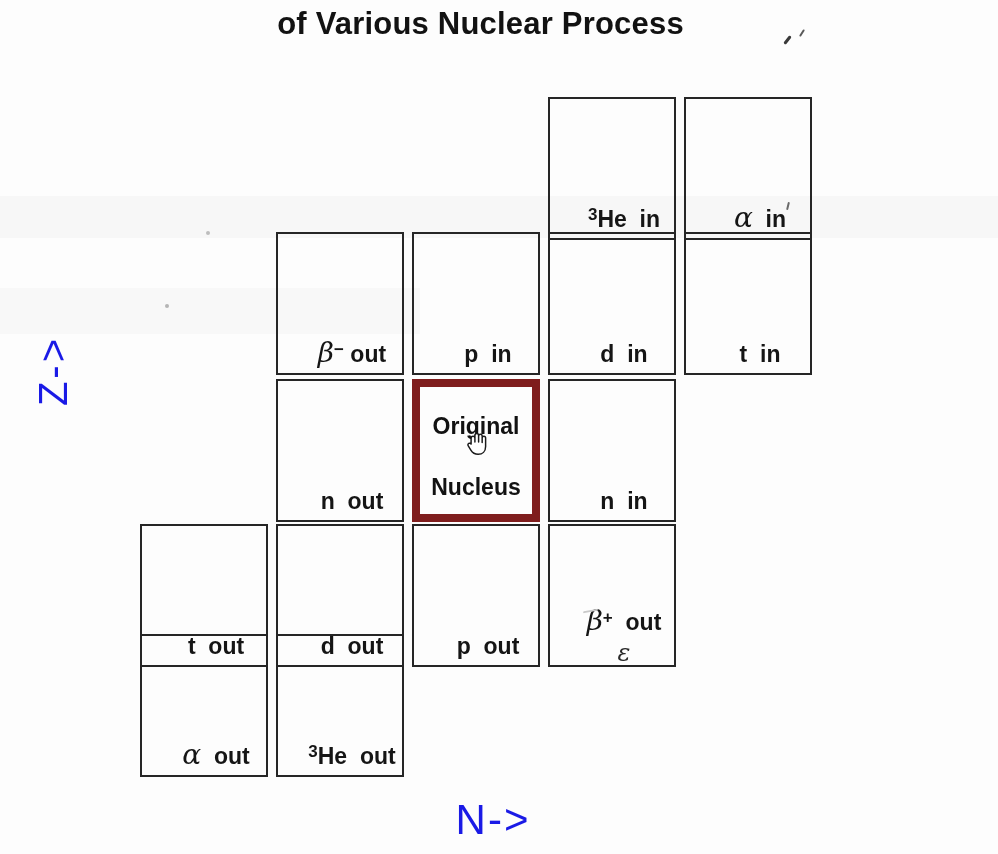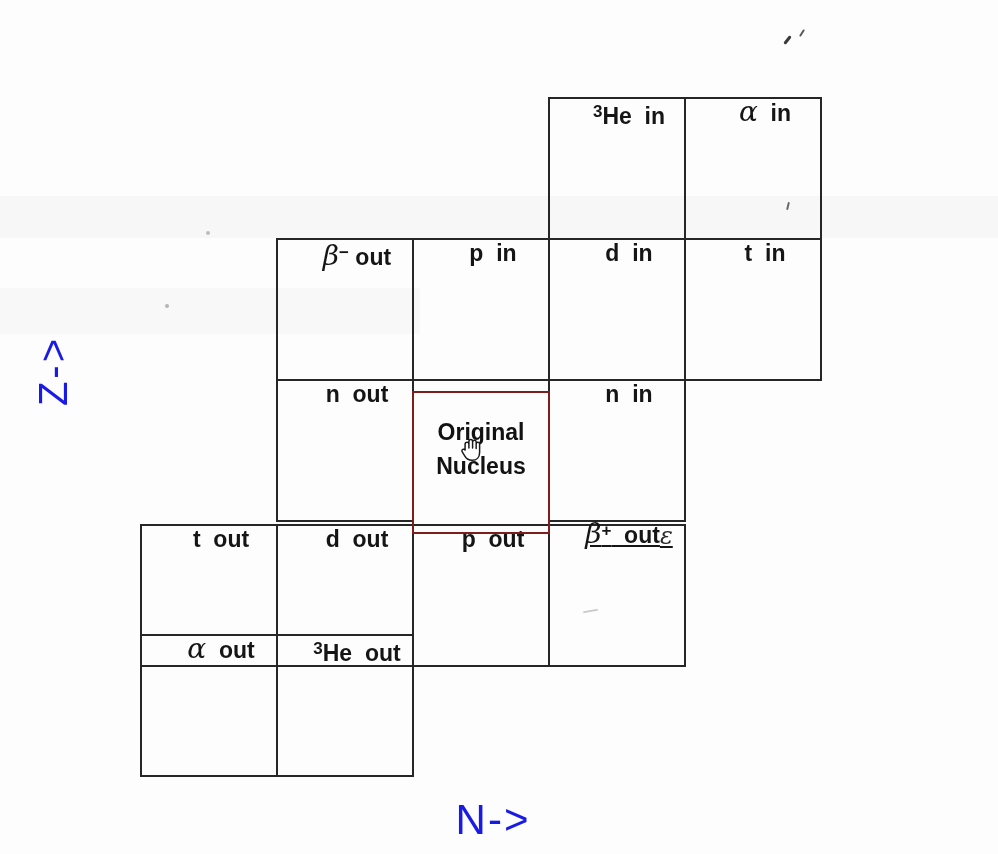--- a/index.html
+++ b/index.html
@@ -16,62 +16,62 @@
   .title-block{
     position:absolute;top:4px;left:0;width:961px;text-align:center;
   }
   .title-line{
     font-weight:bold;font-size:31px;line-height:40px;color:#121212;
     letter-spacing:0.2px;
   }
 
   
   .cell{
-    position:absolute;width:138px;height:143px;box-sizing:border-box;
+    position:absolute;width:128px;height:143px;box-sizing:border-box;
     border:2px solid #262626;background:transparent;
-    display:flex;align-items:flex-start;justify-content:center;padding-left:24px;
+    display:flex;align-items:flex-end;justify-content:center;padding-left:24px;
   }
   .c1{left:140px}.c2{left:276px}.c3{left:412px}.c4{left:548px}.c5{left:684px}
-  .r1{top:97px}.r2{top:238px}.r3{top:379px}.r4{top:524px}.r5{top:634px}
+  .r1{top:97px}.r2{top:232px}.r3{top:379px}.r4{top:524px}.r5{top:634px}
 
   .cell-label{
     font-weight:bold;font-size:23px;white-space:pre;line-height:26px;
     padding-bottom:6px;
   }
   .txt{white-space:pre;}
   .sup{
     font-size:17px;vertical-align:7px;font-weight:bold;
   }
   .greek{
     font-family:"DejaVu Serif", serif;font-style:italic;font-weight:normal;
     font-size:28px;
   }
   .greek-sub{
     font-family:"DejaVu Serif", serif;font-style:italic;font-weight:normal;
     font-size:24px;color:#2a2a2a;
   }
 
   
   .cell-stack{
-    display:flex;flex-direction:row;align-items:center;margin-top:-8px;text-decoration:underline;
+    display:flex;flex-direction:column;align-items:center;margin-top:-8px;
   }
   .cell-stack .sub-line{margin-top:0px;line-height:24px;}
   .smudge{
     position:absolute;left:33px;top:84px;width:15px;height:2px;
     background:#c9c9c9;border-radius:2px;transform:rotate(-10deg);
   }
 
   
-  .cell.original{border:2px solid #7f1d1d;z-index:2;margin-top:12px;}
+  .cell.original{border:8px solid #7f1d1d;z-index:2;}
   .orig-line{
     position:absolute;left:0;width:100%;text-align:center;
     font-weight:bold;font-size:23px;color:#121212;
   }
   .orig-l1{top:26px;}
-  .orig-l2{top:60px;}
+  .orig-l2{top:87px;}
   .hand{position:absolute;left:41px;top:42px;width:32px;height:32px;z-index:3;}
 
   
   .z-axis{
     position:absolute;left:53px;top:371px;
     transform:translate(-50%,-50%) rotate(-90deg);
     color:#1a1ae6;font-size:40px;font-weight:normal;letter-spacing:3px;
     white-space:pre;
   }
   .n-axis{
@@ -88,20 +88,21 @@
   .speck-b{left:206px;top:231px;width:4px;height:4px;background:#bdbdbd;border-radius:50%;}
   .speck-c{left:165px;top:304px;width:4px;height:4px;background:#b5b5b5;border-radius:50%;}
 </style>
 </head>
 <body>
 
 <div class="band band1"></div>
 <div class="band band2"></div>
 
 <div class="title-block">
+  <div class="title-line">of Various Nuclear Process</div>
 </div>
 
 <div class="cell r1 c4">
   <div class="cell-label"><span class="sup">3</span><span class="txt">He  in</span></div>
 </div>
 <div class="cell r1 c5">
   <div class="cell-label"><span class="greek">α</span><span class="txt">  in</span></div>
 </div>
 
 <div class="cell r2 c2">

